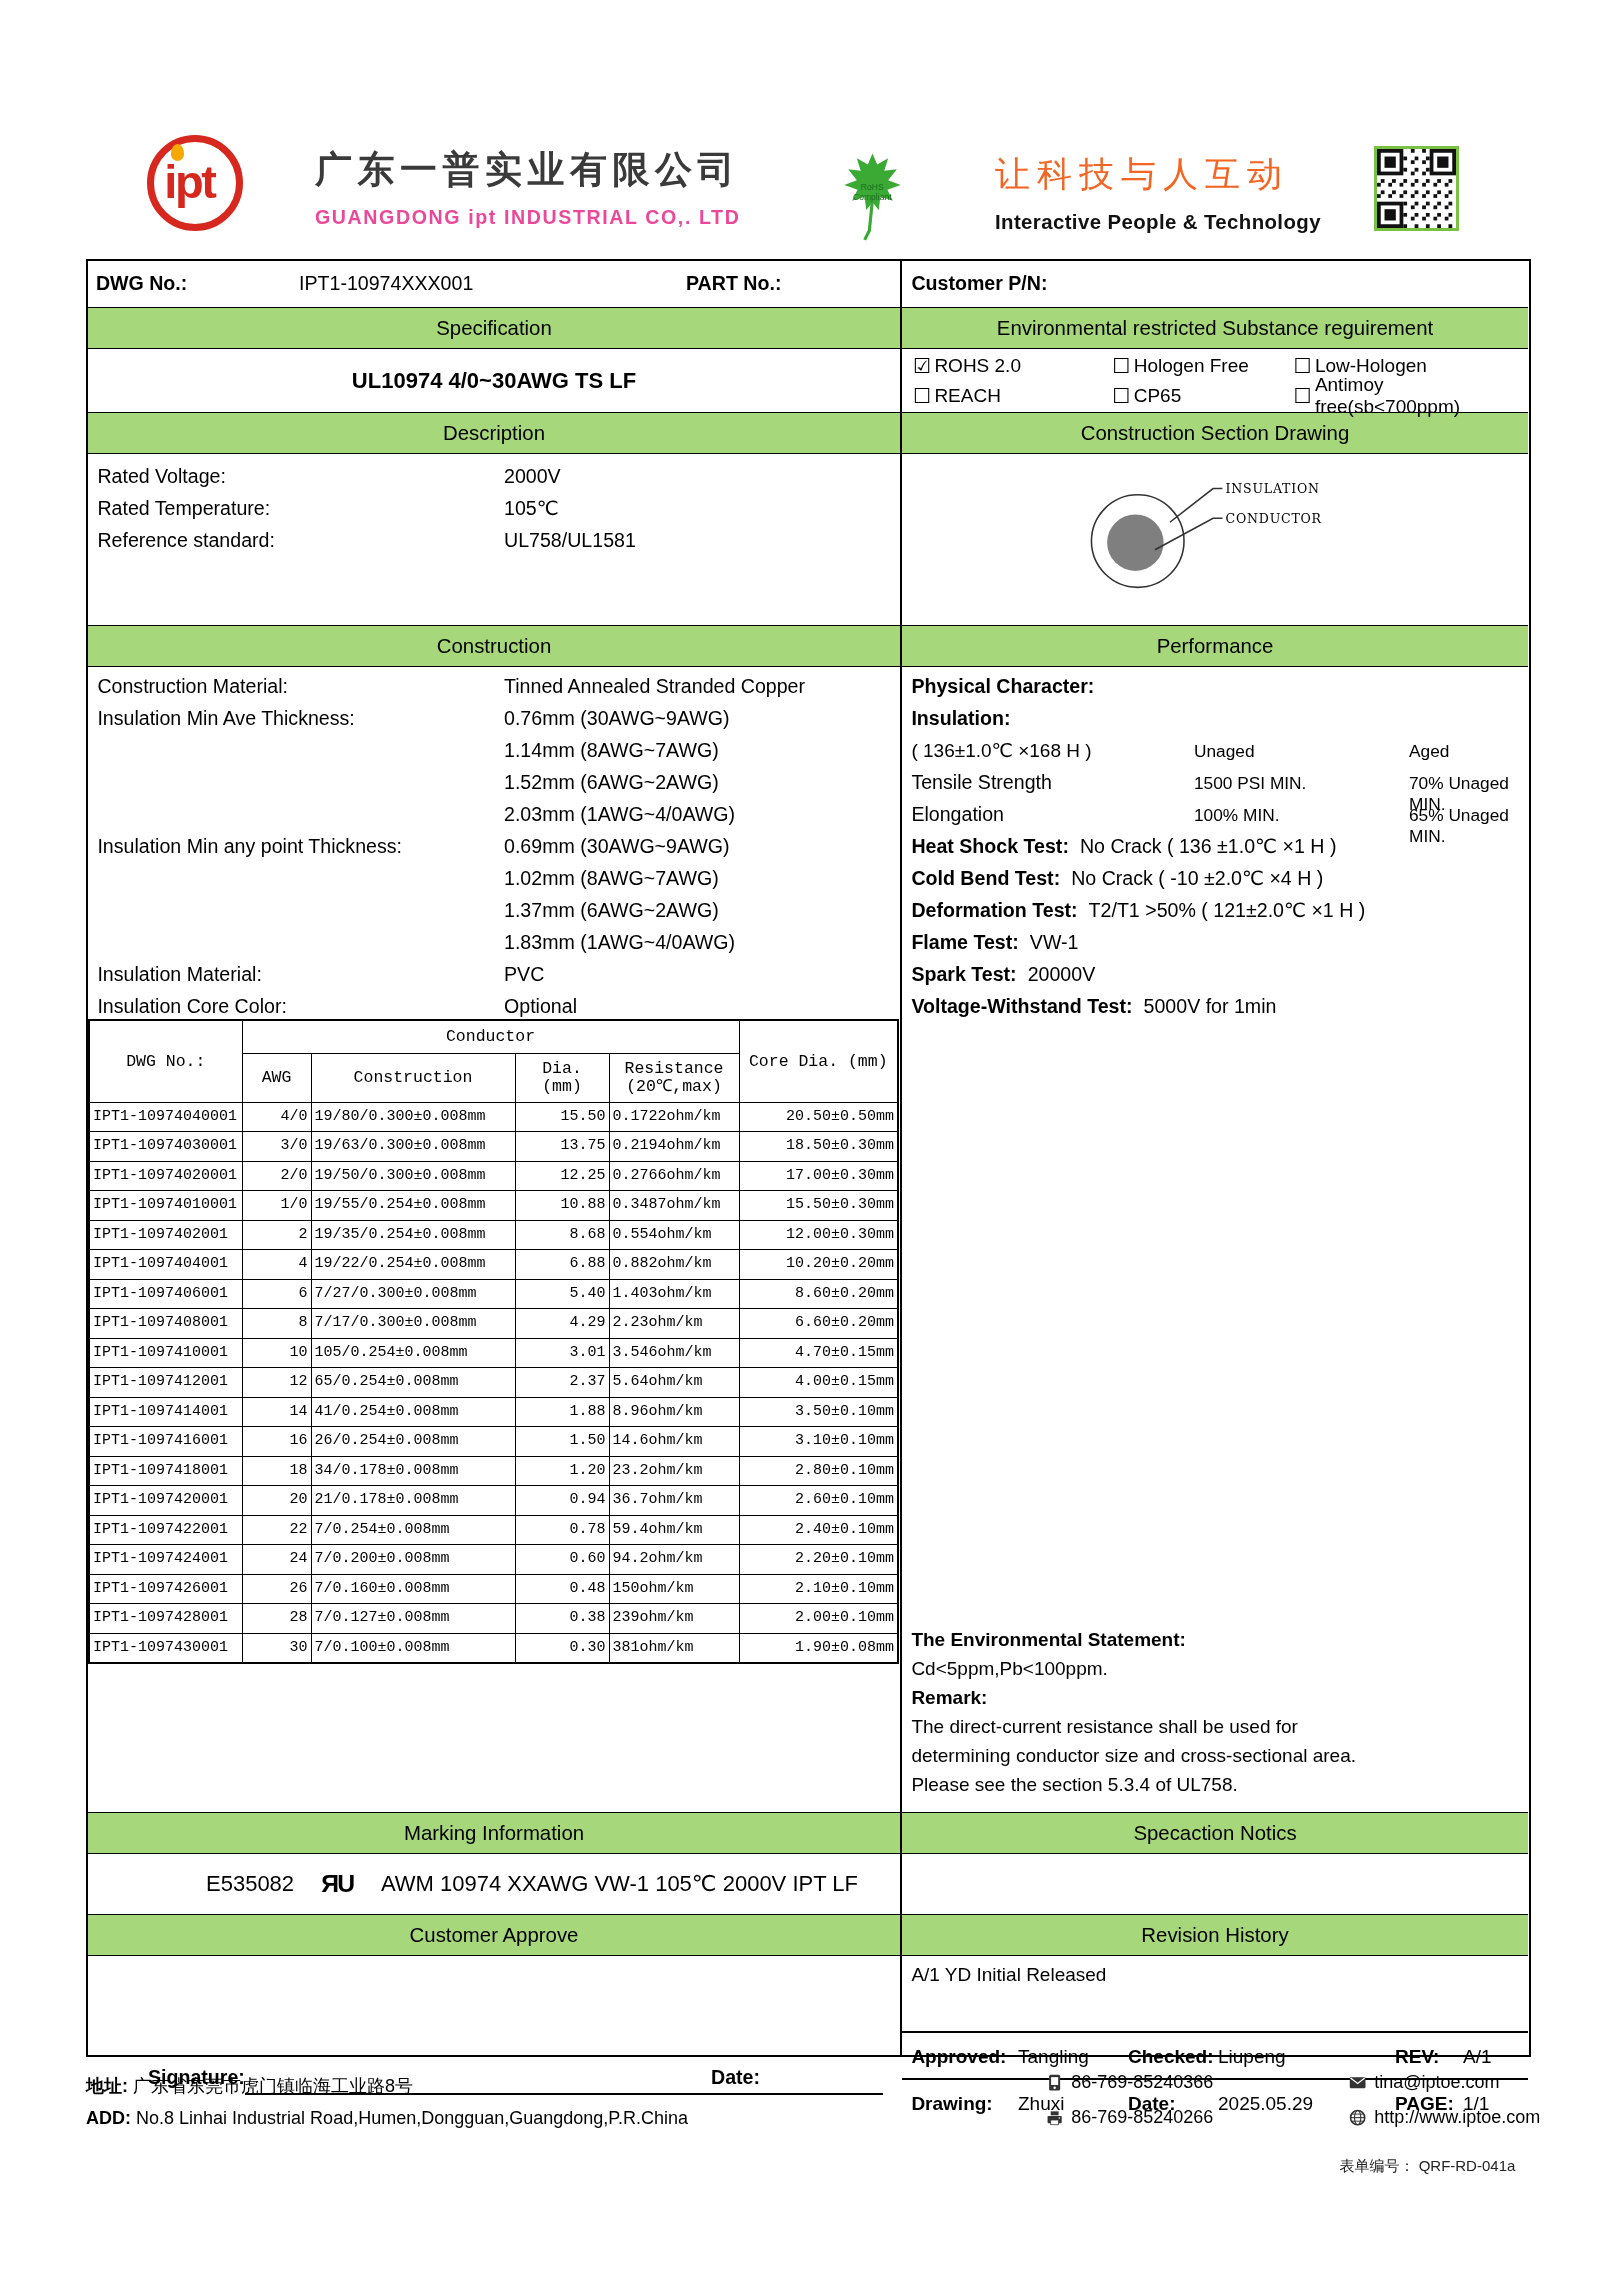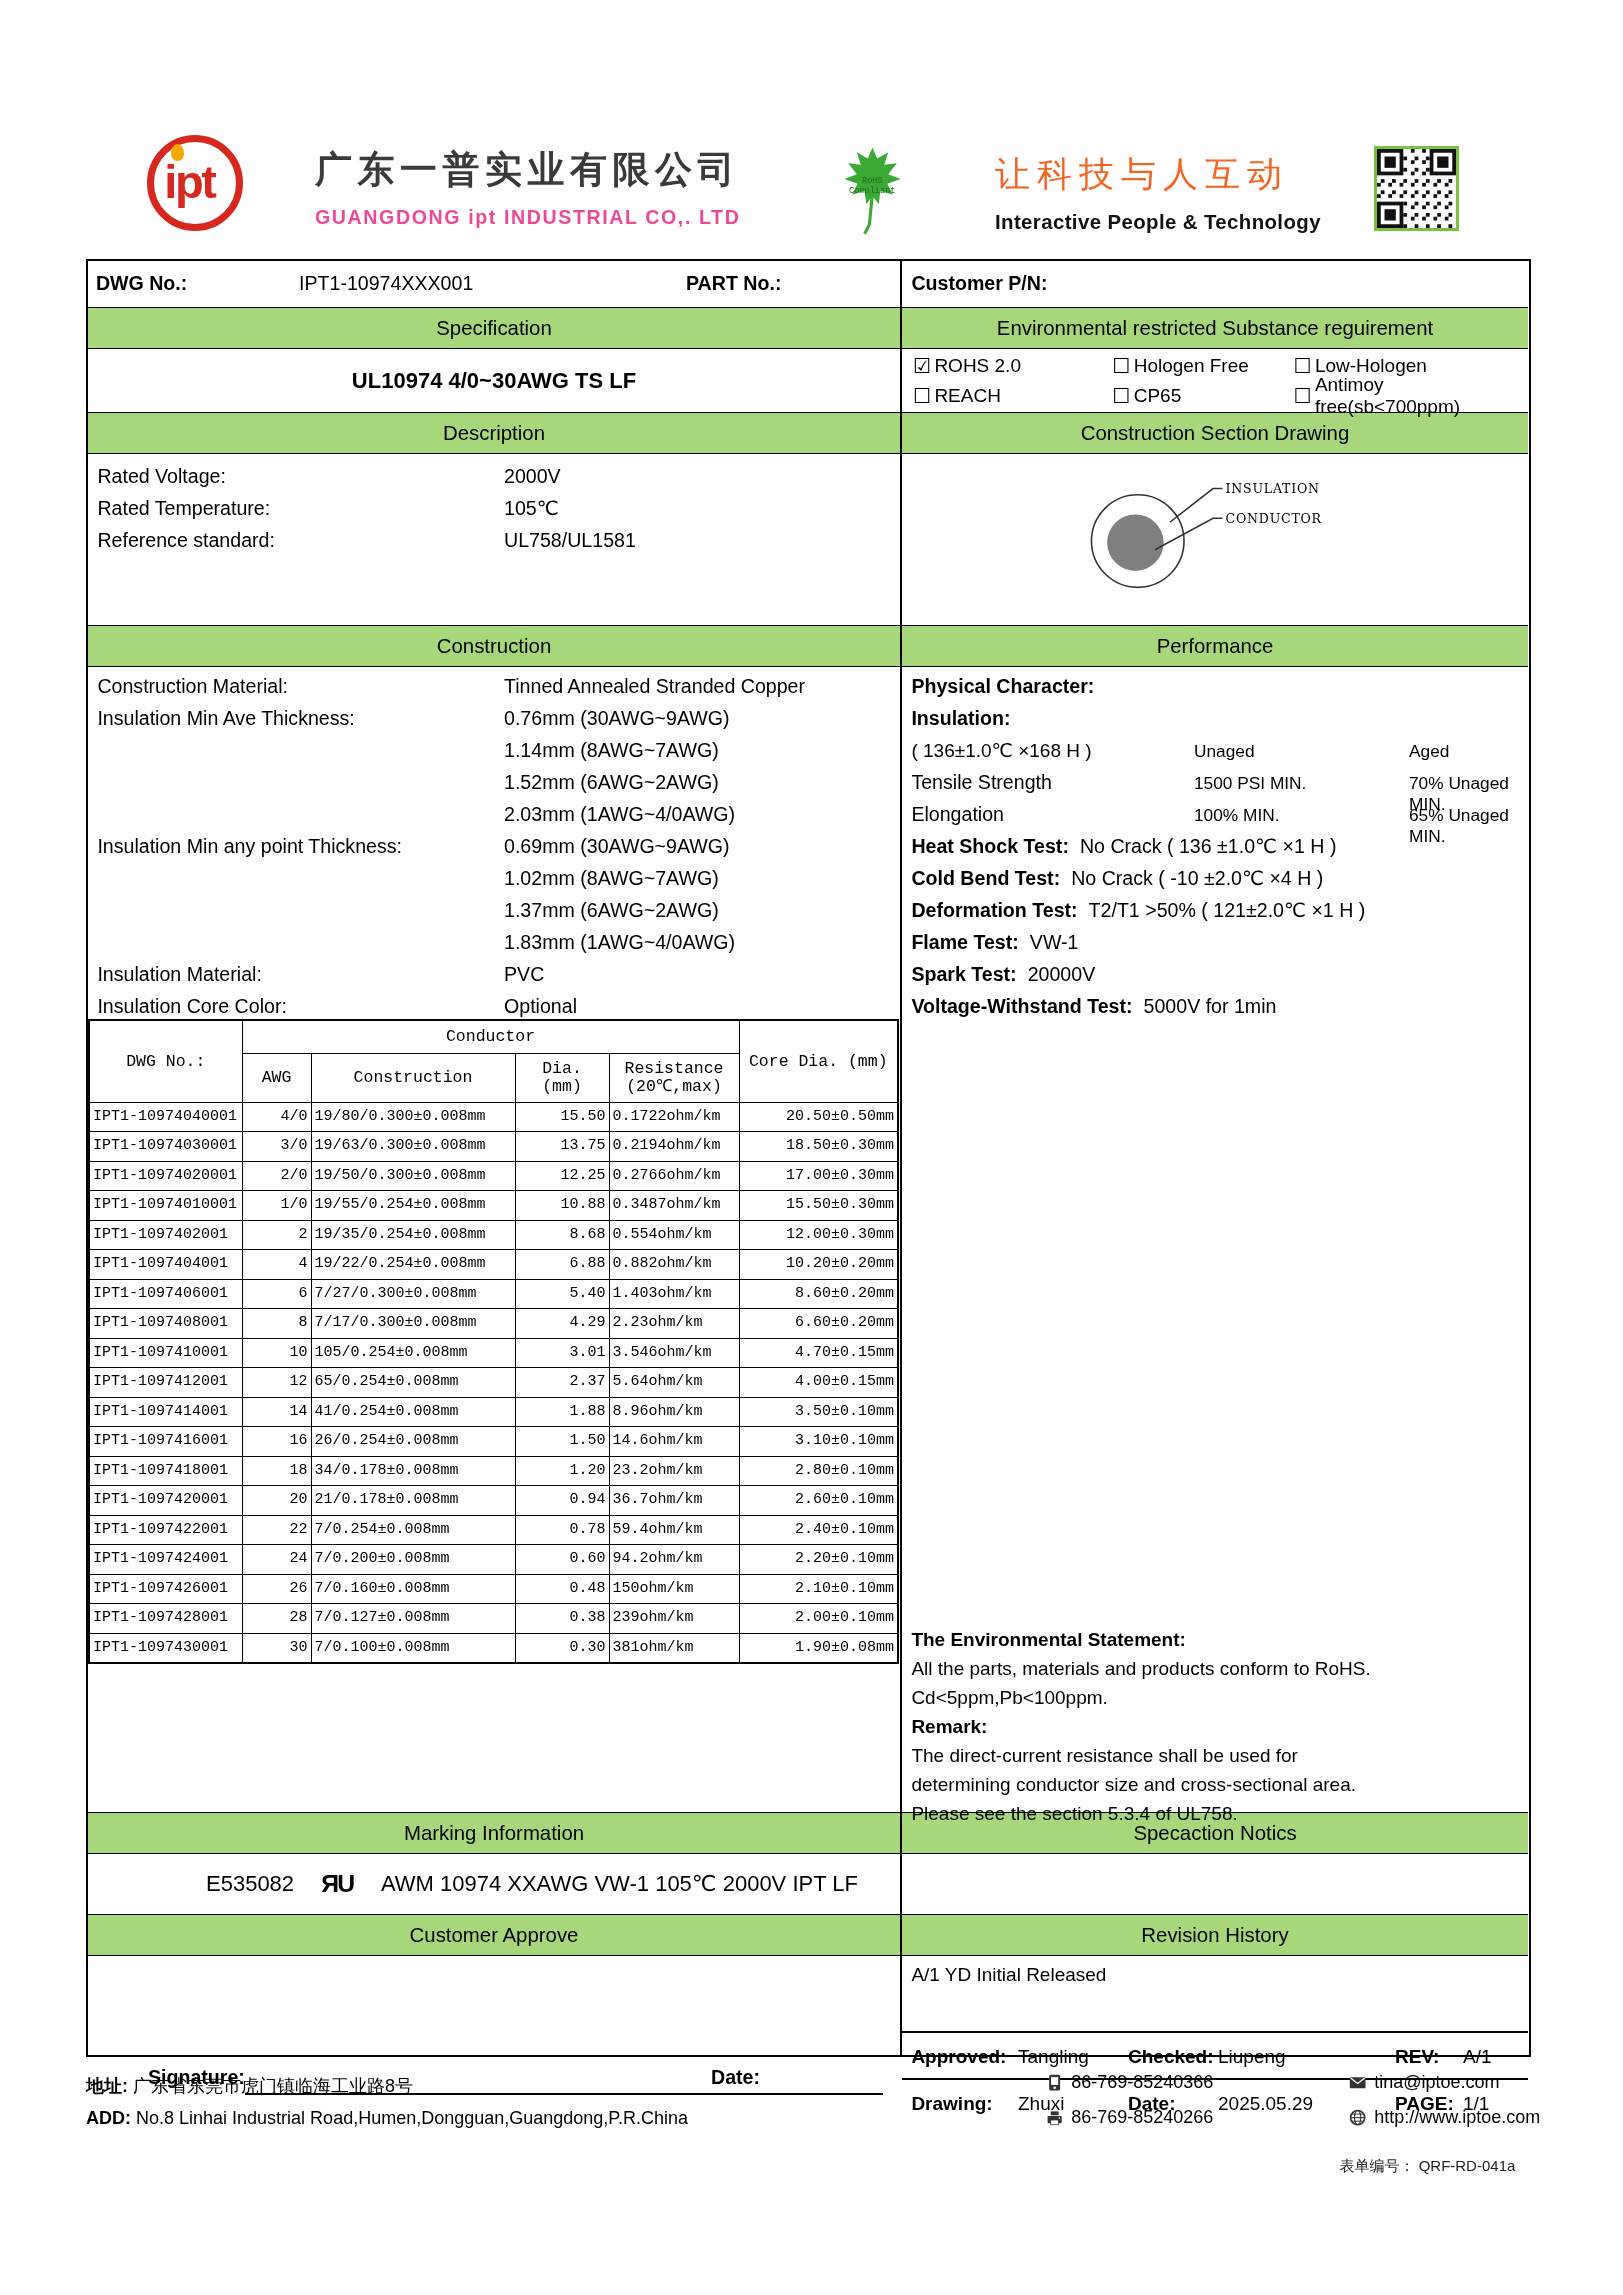--- a/index.html
+++ b/index.html
@@ -9,21 +9,21 @@
 
   
   .brand { position:absolute; left:86px; top:132px; width:1445px; height:126px; }
   .logo { position:absolute; left:61px; top:3.1px; width:101px; height:101px; }
   .logo-ring { position:absolute; left:0; top:0; width:96px; height:96px; border:7px solid var(--logo_red,#d6281e); border-radius:50%; }
   .logo-text { position:absolute; left:17.3px; top:19px; font-size:47px; font-weight:bold; letter-spacing:-2.4px; color:var(--logo_red,#d6281e); }
   .logo-dot { position:absolute; left:23.6px; top:9.4px; width:13.4px; height:16.5px; background:#f5a800; border-radius:50% 50% 50% 50%/60% 60% 40% 40%; }
   .company { position:absolute; left:229px; top:12.6px; }
   .company-cn { font-size:37px; font-weight:600; letter-spacing:5.5px; color:#3a3a3a; }
   .company-en { font-size:19.6px; font-weight:600; letter-spacing:1.6px; color:#ec4899; margin-top:11px; }
-  .leaf { position:absolute; left:755px; top:14px; width:63px; height:91px;font-family:Liberation Mono, monospace; }
+  .leaf { position:absolute; left:755px; top:20px; width:63px; height:91px; }
   .leaf-label { position:absolute; left:6.3px; top:30px; width:50px; text-align:center; font-size:8.6px; color:#1d6b1d; line-height:10.2px; }
   .slogan { position:absolute; left:909px; top:19px; }
   .slogan-cn { font-size:35px; letter-spacing:7px; color:var(--slogan_orange,#f26522); }
   .slogan-en { font-size:20.4px; font-weight:600; color:#111; margin-top:12.6px; letter-spacing:0.4px; }
   .qr { position:absolute; left:1288px; top:14px; width:85px; height:85px; border:3.1px solid var(--qr_border,#7ac143); background:#fff; }
 
   
   .main { position:absolute; left:86px; top:259px; width:1445px; height:1798px; border:2.4px solid #000; }
   .col { position:absolute; top:0; height:100%; }
   .col-left  { left:0; width:814px; border-right:2.4px solid #000; }
@@ -540,21 +540,20 @@
             </div>
             <div class="perf-row"><span class="lab">Heat Shock Test:</span><span class="val">No Crack ( 136 ±1.0℃ ×1 H )</span></div>
             <div class="perf-row"><span class="lab">Cold Bend Test:</span><span class="val">No Crack ( -10 ±2.0℃ ×4 H )</span></div>
             <div class="perf-row"><span class="lab">Deformation Test:</span><span class="val">T2/T1 &gt;50% ( 121±2.0℃ ×1 H )</span></div>
             <div class="perf-row"><span class="lab">Flame Test:</span><span class="val">VW-1</span></div>
             <div class="perf-row"><span class="lab">Spark Test:</span><span class="val">20000V</span></div>
             <div class="perf-row"><span class="lab">Voltage-Withstand Test:</span><span class="val">5000V for 1min</span></div>
           </div>
         <div class="env-stm" id="env-stm">
             <div class="env-line b">The Environmental Statement:</div>
-            <div class="env-line">All the parts, materials and products conform to RoHS.</div>
             <div class="env-line">Cd&lt;5ppm,Pb&lt;100ppm.</div>
             <div class="env-line b">Remark:</div>
             <div class="env-line">The direct-current resistance shall be used for</div>
             <div class="env-line">determining conductor size and cross-sectional area.</div>
             <div class="env-line">Please see the section 5.3.4 of UL758.</div>
           </div>
       </div>
       <div class="band">Specaction Notics</div>
       <div class="boxnotice"></div>
       <div class="band">Revision History</div>

